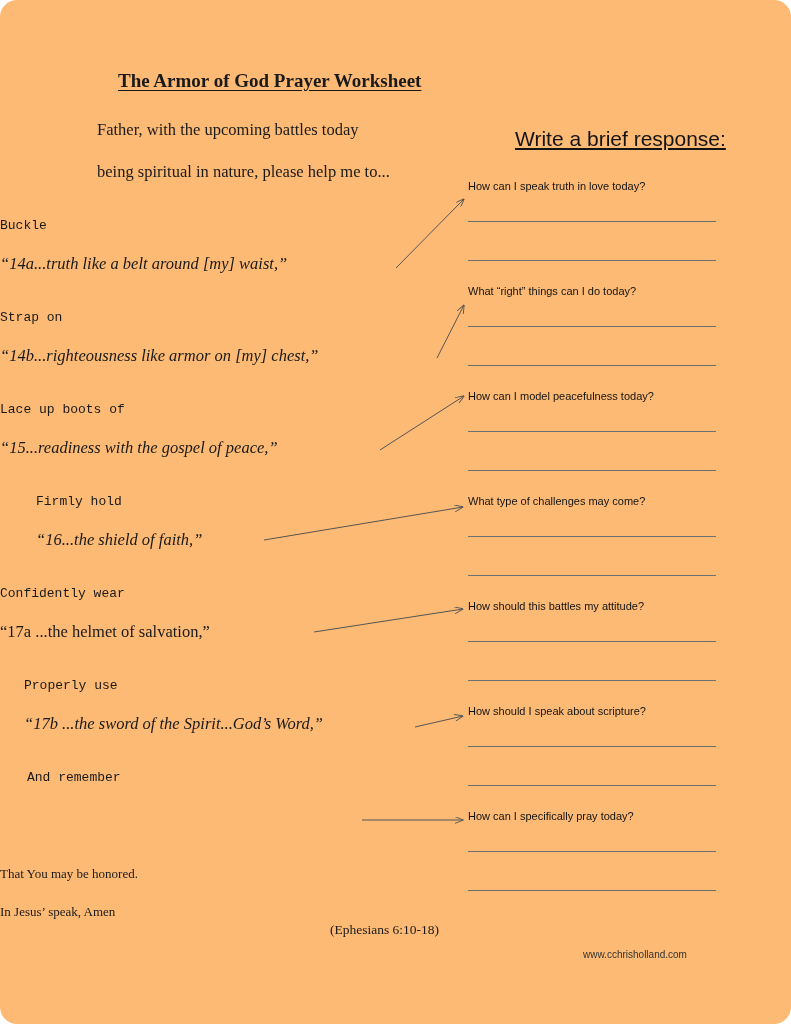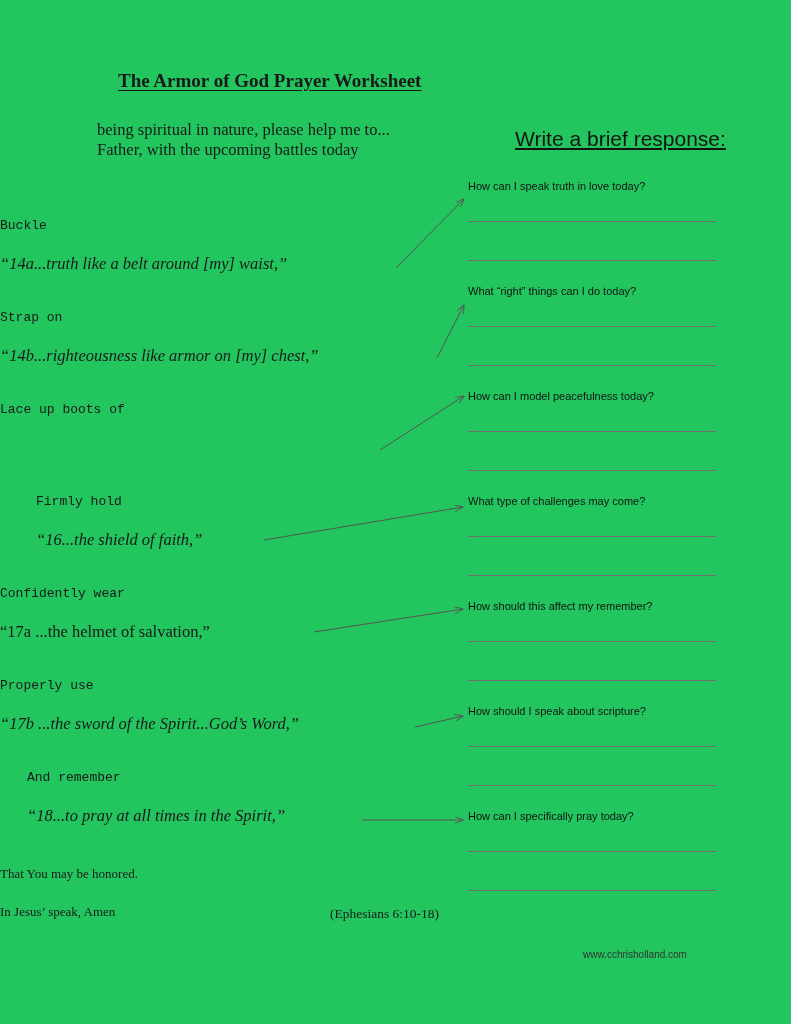--- a/index.html
+++ b/index.html
@@ -4,22 +4,23 @@
 <style>
   html, body {
     margin: 0;
     padding: 0;
     background: #ffffff;
   }
   #page {
     position: relative;
     width: 791px;
     height: 1024px;
-    background: #22c55e;
+    background: #fdba74;
     overflow: hidden;
+    border-radius: 17px;
   }
   #arrow-layer {
     position: absolute;
     top: 0;
     left: 0;
     width: 791px;
     height: 1024px;
     pointer-events: none;
   }
 
@@ -80,20 +81,21 @@
     font-size: 13px;
     color: #1a1a1a;
     white-space: nowrap;
   }
   .verse-ref {
     position: absolute;
     font-family: "Liberation Serif", "DejaVu Serif", serif;
     font-size: 13.5px;
     color: #1a1a1a;
     white-space: nowrap;
+    margin-top: 16px;
   }
 
   
   .response-heading {
     position: absolute;
     left: 515px;
     top: 127px;
     font-family: "Liberation Sans", "DejaVu Sans", sans-serif;
     font-size: 21px;
     color: #141414;
@@ -152,51 +154,51 @@
         <line x1="264" y1="540" x2="463" y2="507" stroke="#555555" stroke-width="1" marker-end="url(#arrowhead)"></line>
         <line x1="314" y1="632" x2="463" y2="609" stroke="#555555" stroke-width="1" marker-end="url(#arrowhead)"></line>
         <line x1="415" y1="727" x2="463" y2="716" stroke="#555555" stroke-width="1" marker-end="url(#arrowhead)"></line>
         <line x1="362" y1="820" x2="463" y2="820" stroke="#555555" stroke-width="1" marker-end="url(#arrowhead)"></line>
       </g>
   </svg>
 
   <div class="doc-title">The Armor of God Prayer Worksheet</div>
 
   <div class="left-col">
+    <div class="intro-line first">Father, with the upcoming battles today</div>
     <div class="intro-line">being spiritual in nature, please help me to...</div>
-    <div class="intro-line first">Father, with the upcoming battles today</div>
   </div>
 
   <div id="armor-host">
       <div class="armor-block" style="top: 218px;">
         <div class="armor-action">Buckle</div>
         <div class="armor-verse">“14a...truth like a belt around [my] waist,”</div>
       </div>
       <div class="armor-block" style="top: 310px;">
         <div class="armor-action">Strap on</div>
         <div class="armor-verse">“14b...righteousness like armor on [my] chest,”</div>
       </div>
       <div class="armor-block" style="top: 402px;">
         <div class="armor-action">Lace up boots of</div>
+        <div class="armor-verse">“15...readiness with the gospel of peace,”</div>
       </div>
       <div class="armor-block" style="top: 494px; padding-left: 36px;">
         <div class="armor-action">Firmly hold</div>
         <div class="armor-verse">“16...the shield of faith,”</div>
       </div>
       <div class="armor-block" style="top: 586px;">
         <div class="armor-action">Confidently wear</div>
         <div class="armor-verse upright">“17a ...the helmet of salvation,”</div>
       </div>
-      <div class="armor-block" style="top: 678px;">
+      <div class="armor-block" style="top: 678px; padding-left: 24px;">
         <div class="armor-action">Properly use</div>
         <div class="armor-verse">“17b ...the sword of the Spirit...God’s Word,”</div>
       </div>
       <div class="armor-block" style="top: 770px; padding-left: 27px;">
         <div class="armor-action">And remember</div>
-        <div class="armor-verse">“18...to pray at all times in the Spirit,”</div>
       </div>
     </div>
   <div id="question-host">
       <div class="q-block" style="top: 181px;">
         <div class="q-text">How can I speak truth in love today?</div>
         <div class="rule r1" style="border-top-color: rgb(110, 110, 110);"></div>
         <div class="rule r2" style="border-top-color: rgb(110, 110, 110);"></div>
       </div>
       <div class="q-block" style="top: 286px;">
         <div class="q-text">What “right” things can I do today?</div>
@@ -207,21 +209,21 @@
         <div class="q-text">How can I model peacefulness today?</div>
         <div class="rule r1" style="border-top-color: rgb(110, 110, 110);"></div>
         <div class="rule r2" style="border-top-color: rgb(110, 110, 110);"></div>
       </div>
       <div class="q-block" style="top: 496px;">
         <div class="q-text">What type of challenges may come?</div>
         <div class="rule r1" style="border-top-color: rgb(110, 110, 110);"></div>
         <div class="rule r2" style="border-top-color: rgb(110, 110, 110);"></div>
       </div>
       <div class="q-block" style="top: 601px;">
-        <div class="q-text">How should this affect my remember?</div>
+        <div class="q-text">How should this battles my attitude?</div>
         <div class="rule r1" style="border-top-color: rgb(110, 110, 110);"></div>
         <div class="rule r2" style="border-top-color: rgb(110, 110, 110);"></div>
       </div>
       <div class="q-block" style="top: 706px;">
         <div class="q-text">How should I speak about scripture?</div>
         <div class="rule r1" style="border-top-color: rgb(110, 110, 110);"></div>
         <div class="rule r2" style="border-top-color: rgb(110, 110, 110);"></div>
       </div>
       <div class="q-block" style="top: 811px;">
         <div class="q-text">How can I specifically pray today?</div>

